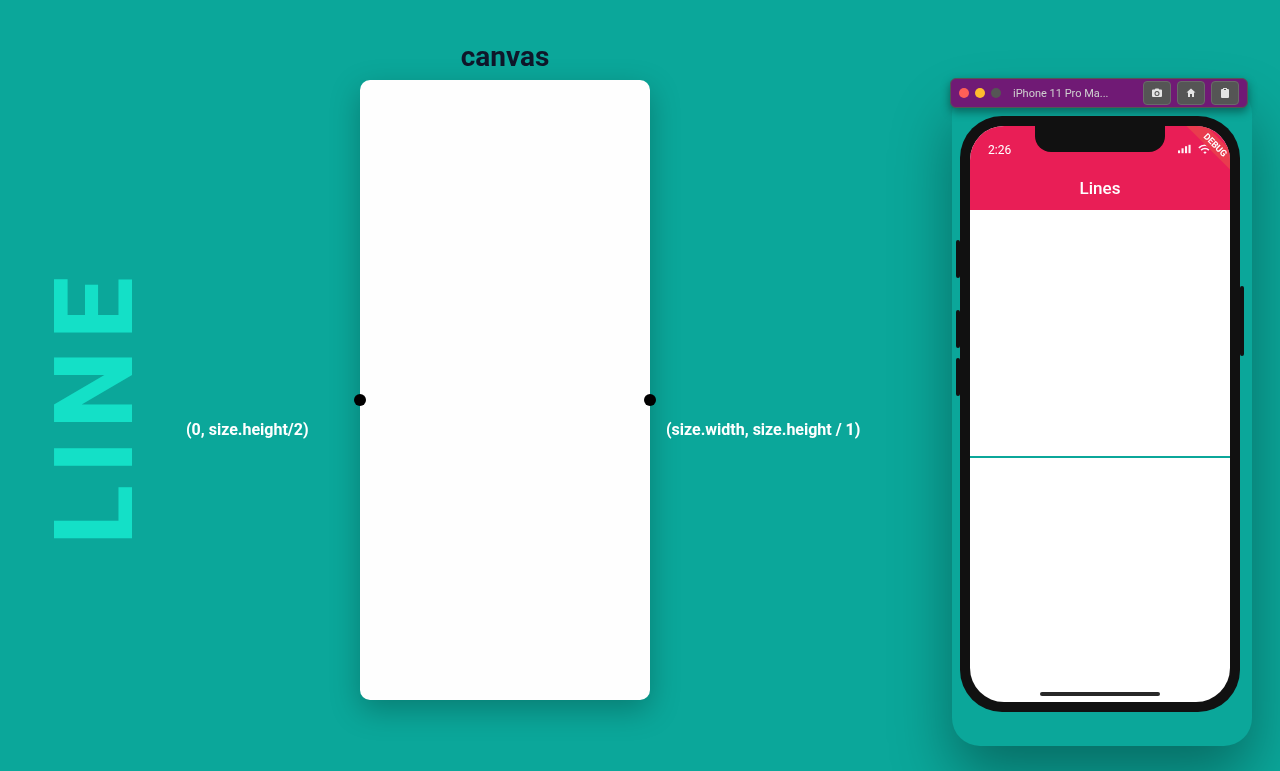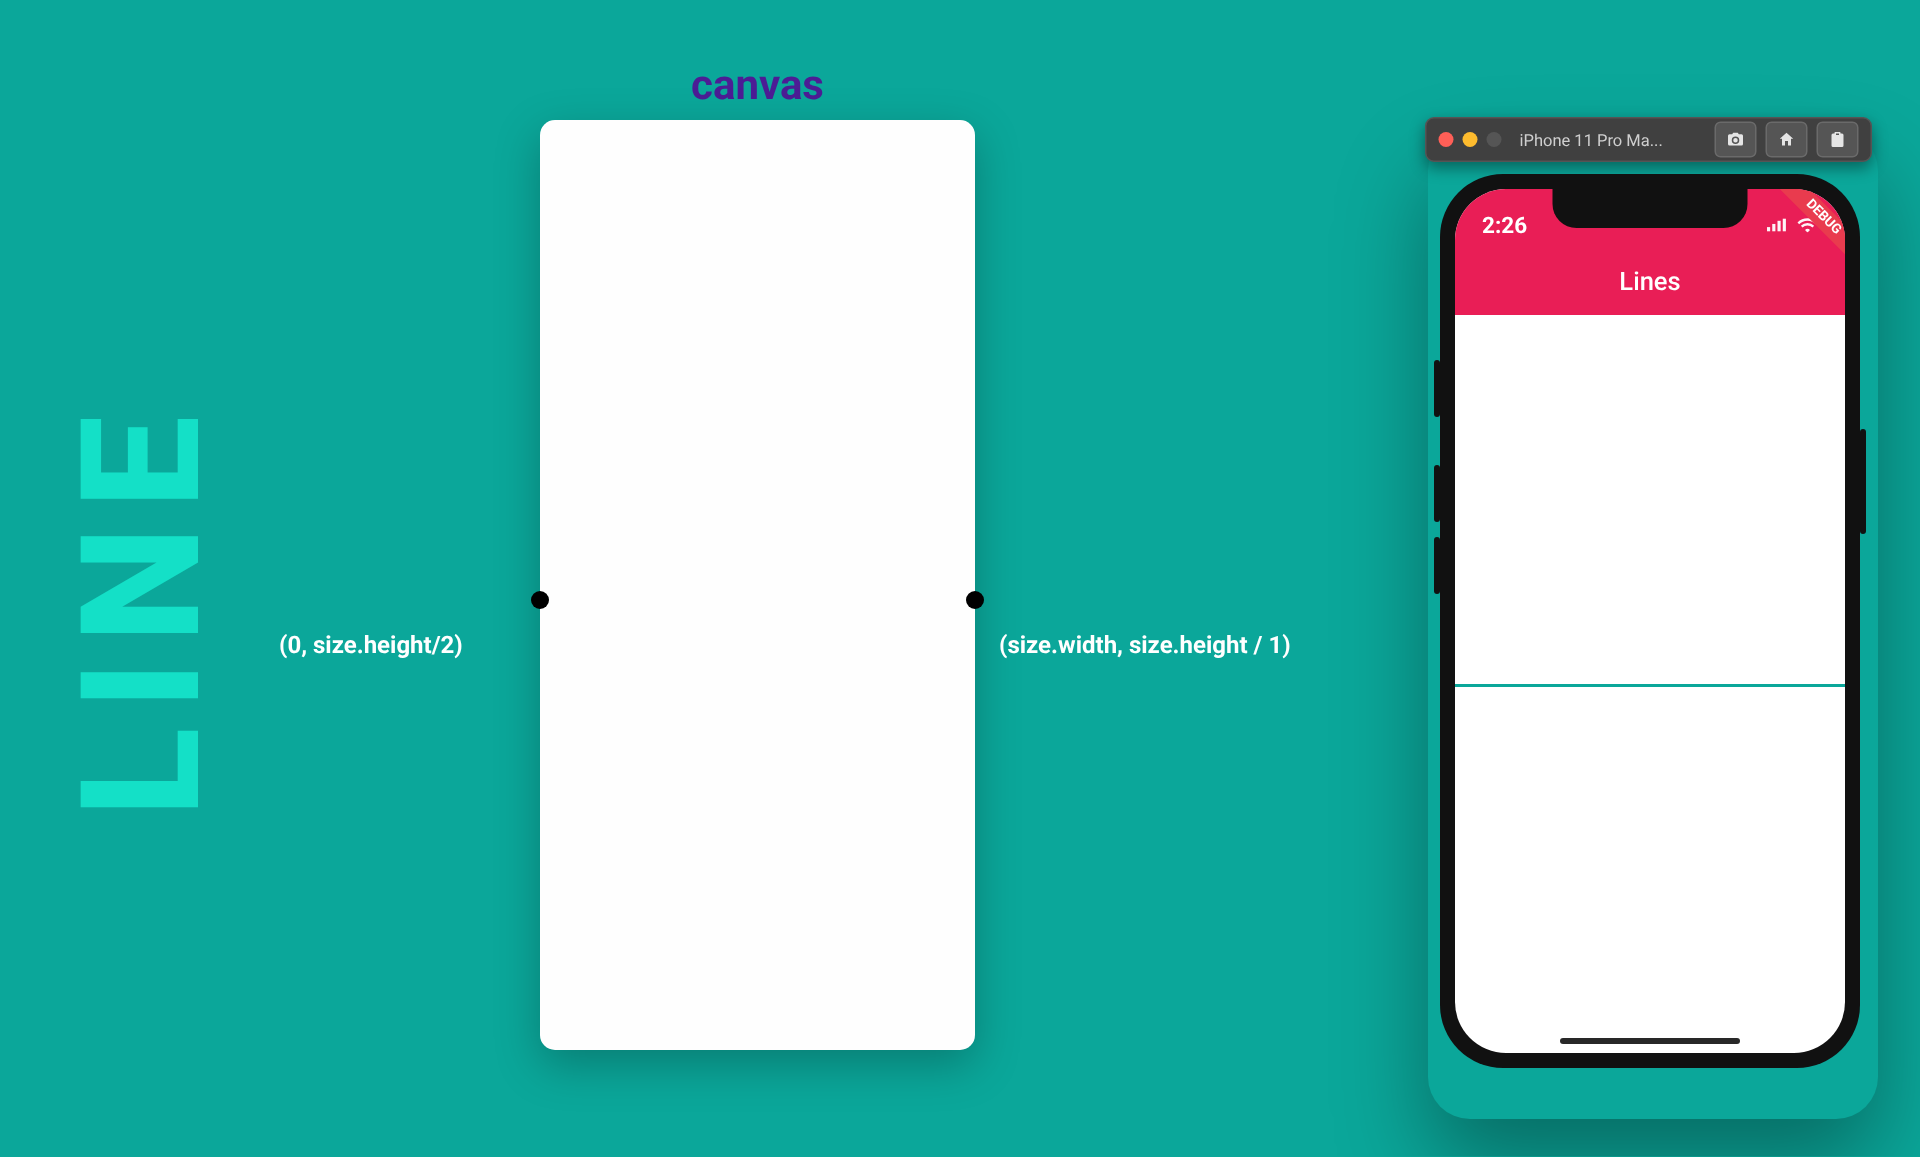--- a/index.html
+++ b/index.html
@@ -18,21 +18,21 @@
   }
 
   
   .canvas-label{
     position:absolute;
     left:360px; width:290px;
     top:40px;
     text-align:center;
     font-size:28px;
     font-weight:700;
-    color:#4c1d95;
+    color:#0f172a;
   }
 
   
   .canvas-card{
     position:absolute;
     left:360px; top:80px;
     width:290px; height:620px;
     background:#fefefe;
     border-radius:10px;
     box-shadow:0 10px 30px rgba(0,0,0,0.25);
@@ -63,21 +63,21 @@
     left:952px; top:86px;
     width:300px; height:660px;
     border-radius:28px;
     box-shadow:0 30px 60px rgba(0,0,0,0.35);
     pointer-events:none;
   }
   .sim-toolbar{
     position:absolute;
     left:950px; top:78px;
     width:298px; height:30px;
-    background:#404040;
+    background:#701a75;
     border:1px solid #555;
     border-radius:6px;
     display:flex;
     align-items:center;
     gap:6px;
     padding:0 8px;
     box-sizing:border-box;
     box-shadow:0 4px 10px rgba(0,0,0,0.4);
   }
   .traffic{display:flex;gap:6px;align-items:center;margin-right:6px;}
@@ -120,21 +120,21 @@
     position:absolute; top:0; left:50%; transform:translateX(-50%);
     width:130px; height:26px; background:#111;
     border-bottom-left-radius:16px; border-bottom-right-radius:16px;
     z-index:5;
   }
   .statusbar{
     position:absolute; top:0; left:0; right:0; height:40px;
     background:#e91e56;
     display:flex; align-items:center; justify-content:space-between;
     padding:4px 18px 0 18px;
-    color:#fff; font-size:15px; font-weight:700;
+    color:#fff; font-size:12px; font-weight:400;
     z-index:2;
   }
   .statusbar .right{display:flex;align-items:center;gap:6px;}
   .appbar{
     position:absolute; top:40px; left:0; right:0; height:44px;
     background:#e91e56;
     color:#fff; font-size:17px; font-weight:500;
     display:flex; align-items:center; justify-content:center;
     z-index:2;
     text-align:right;

